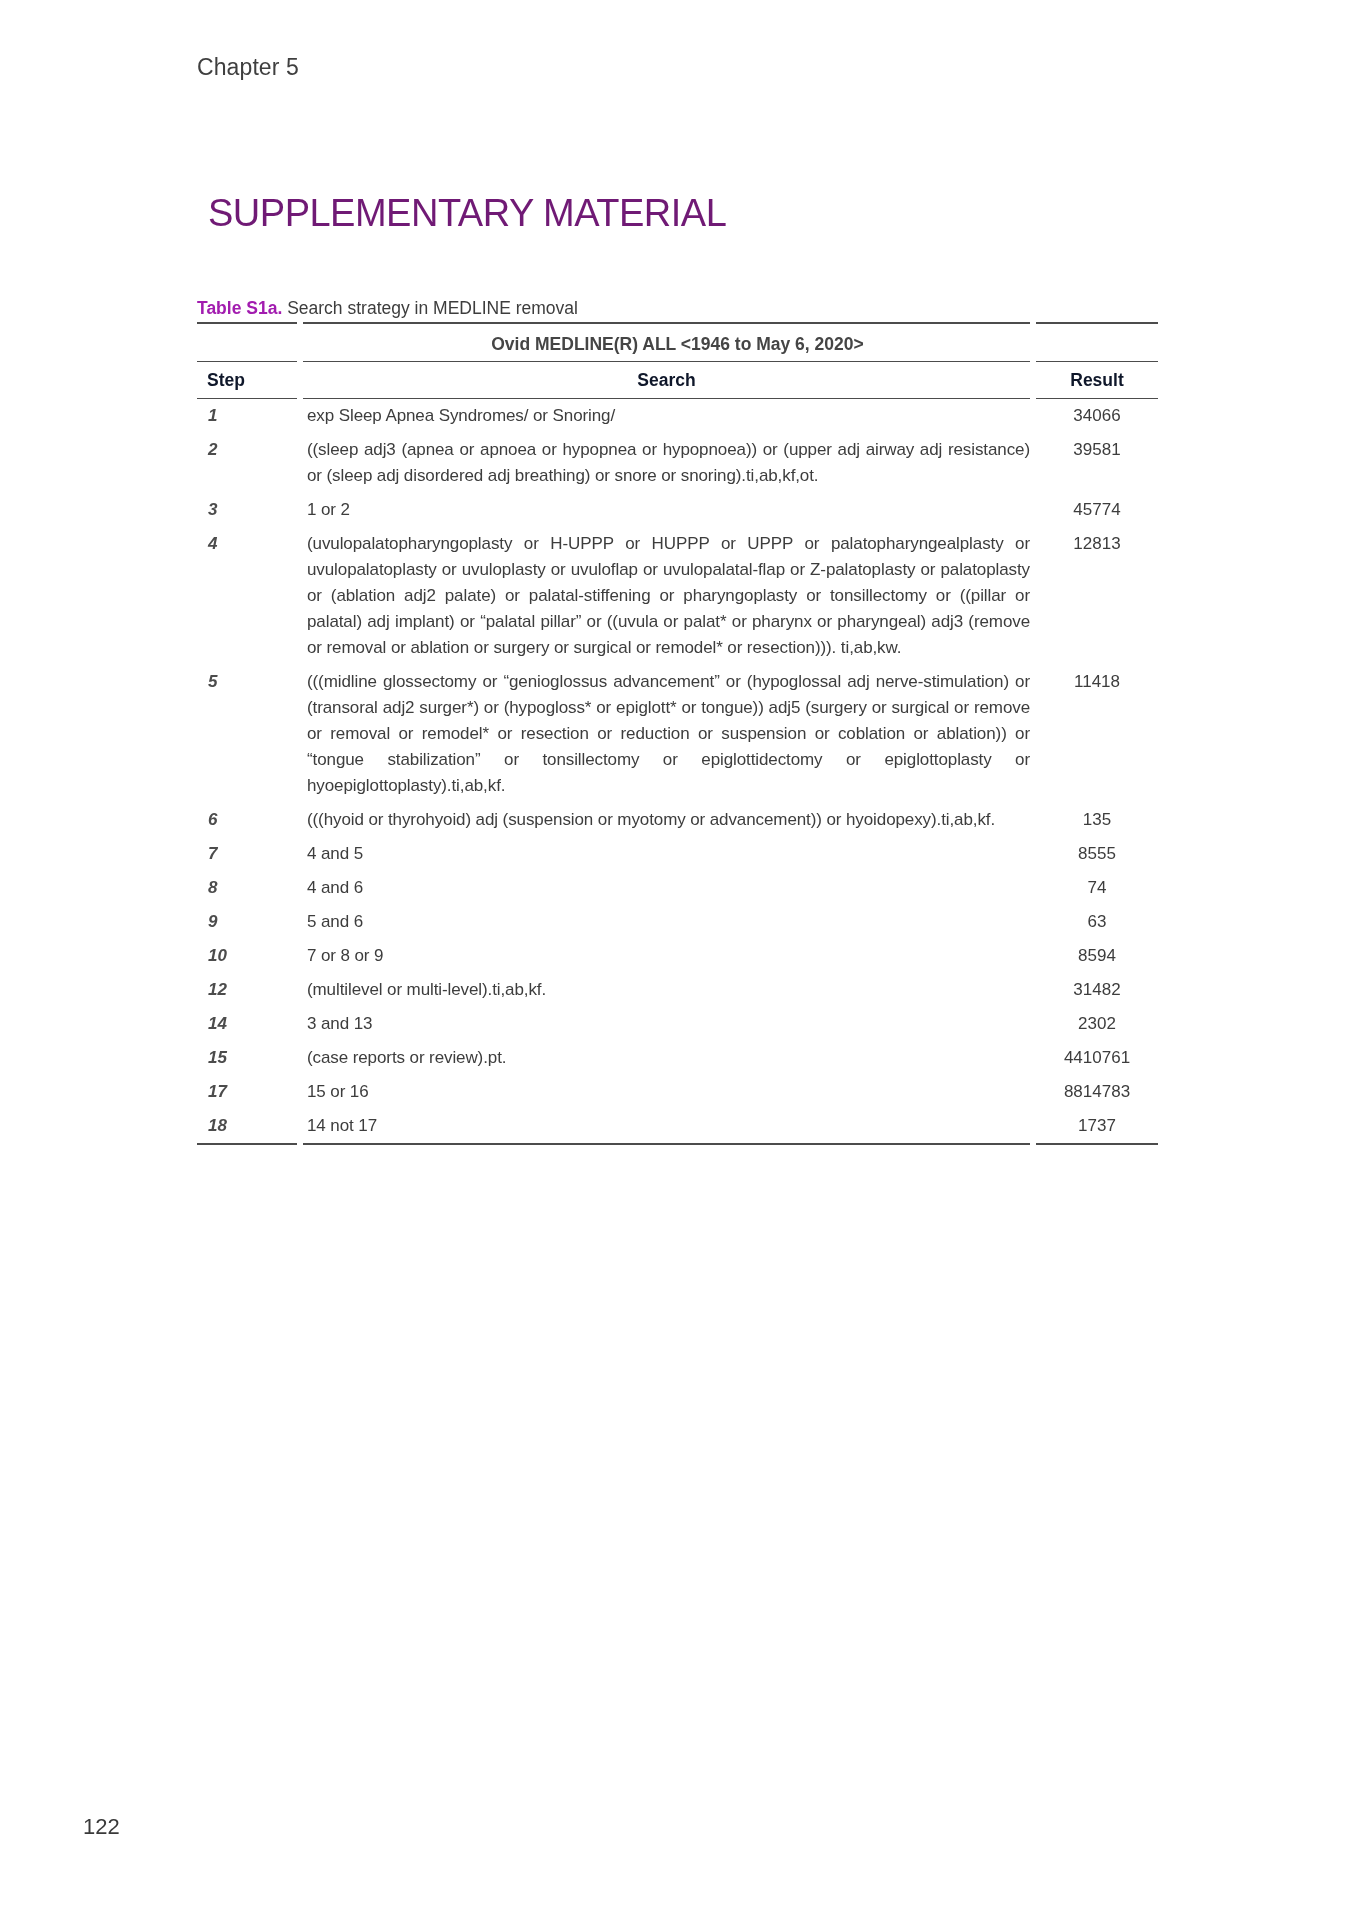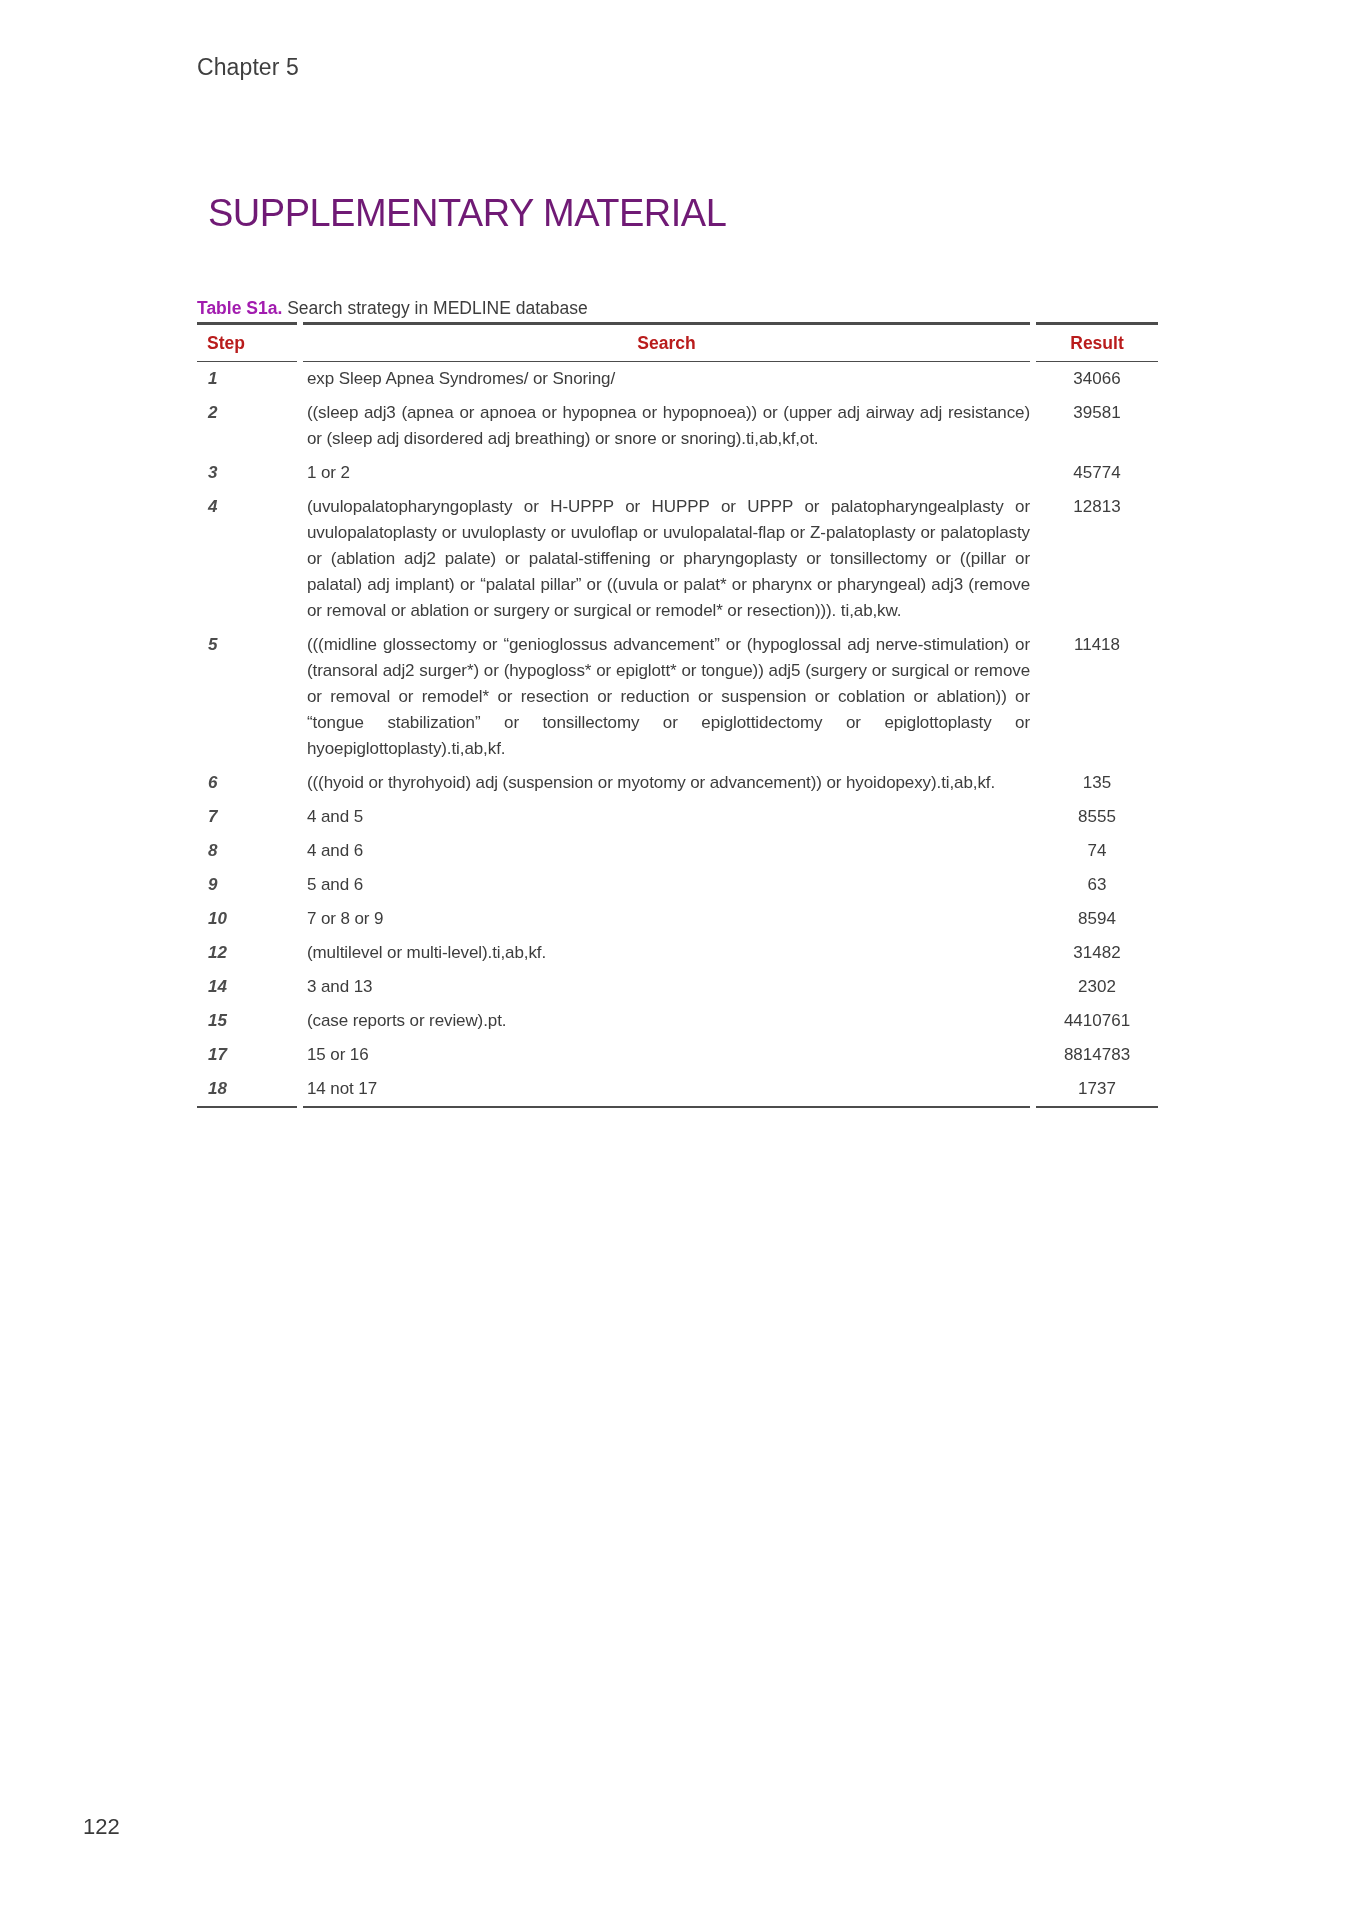--- a/index.html
+++ b/index.html
@@ -49,21 +49,21 @@
     text-align: center;
     font-weight: bold;
     font-size: 17.5px;
     color: #454545;
     padding: 9px 0 6px 0;
     line-height: 22px;
   }
   .col-headers td {
     font-weight: bold;
     font-size: 17.5px;
-    color: #b91c1c;
+    color: #0f172a;
     padding: 7px 0;
     line-height: 22px;
   }
   .col-headers td.col-step   { text-align: left; padding-left: 10px; }
   .col-headers td.col-search { text-align: center; }
   .col-headers td.col-result { text-align: center; }
 
   td.cell-step {
     width: 100px;
     vertical-align: top;
@@ -94,28 +94,31 @@
     color: #3a3a3a;
   }
 </style>
 </head>
 <body>
 
 <div class="chapter">Chapter 5</div>
 
 <h1 class="doc-title">SUPPLEMENTARY MATERIAL</h1>
 
-<div class="table-caption"><span class="cap-bold">Table S1a.</span><span> Search strategy in MEDLINE database</span></div>
+<div class="table-caption"><span class="cap-bold">Table S1a.</span><span> Search strategy in MEDLINE removal</span></div>
 
 <table class="search-table">
   <thead>
     <tr class="rule-thick">
       <td></td>
         <td></td>
         <td></td>
+    </tr>
+    <tr class="ovid-header">
+      <td colspan="3">Ovid MEDLINE(R) ALL &lt;1946 to May 6, 2020&gt;</td>
     </tr>
     <tr class="rule-thin">
       <td></td>
         <td></td>
         <td></td>
     </tr>
     <tr class="col-headers">
       <td class="col-step">Step</td>
       <td class="col-search">Search</td>
       <td class="col-result">Result</td>

